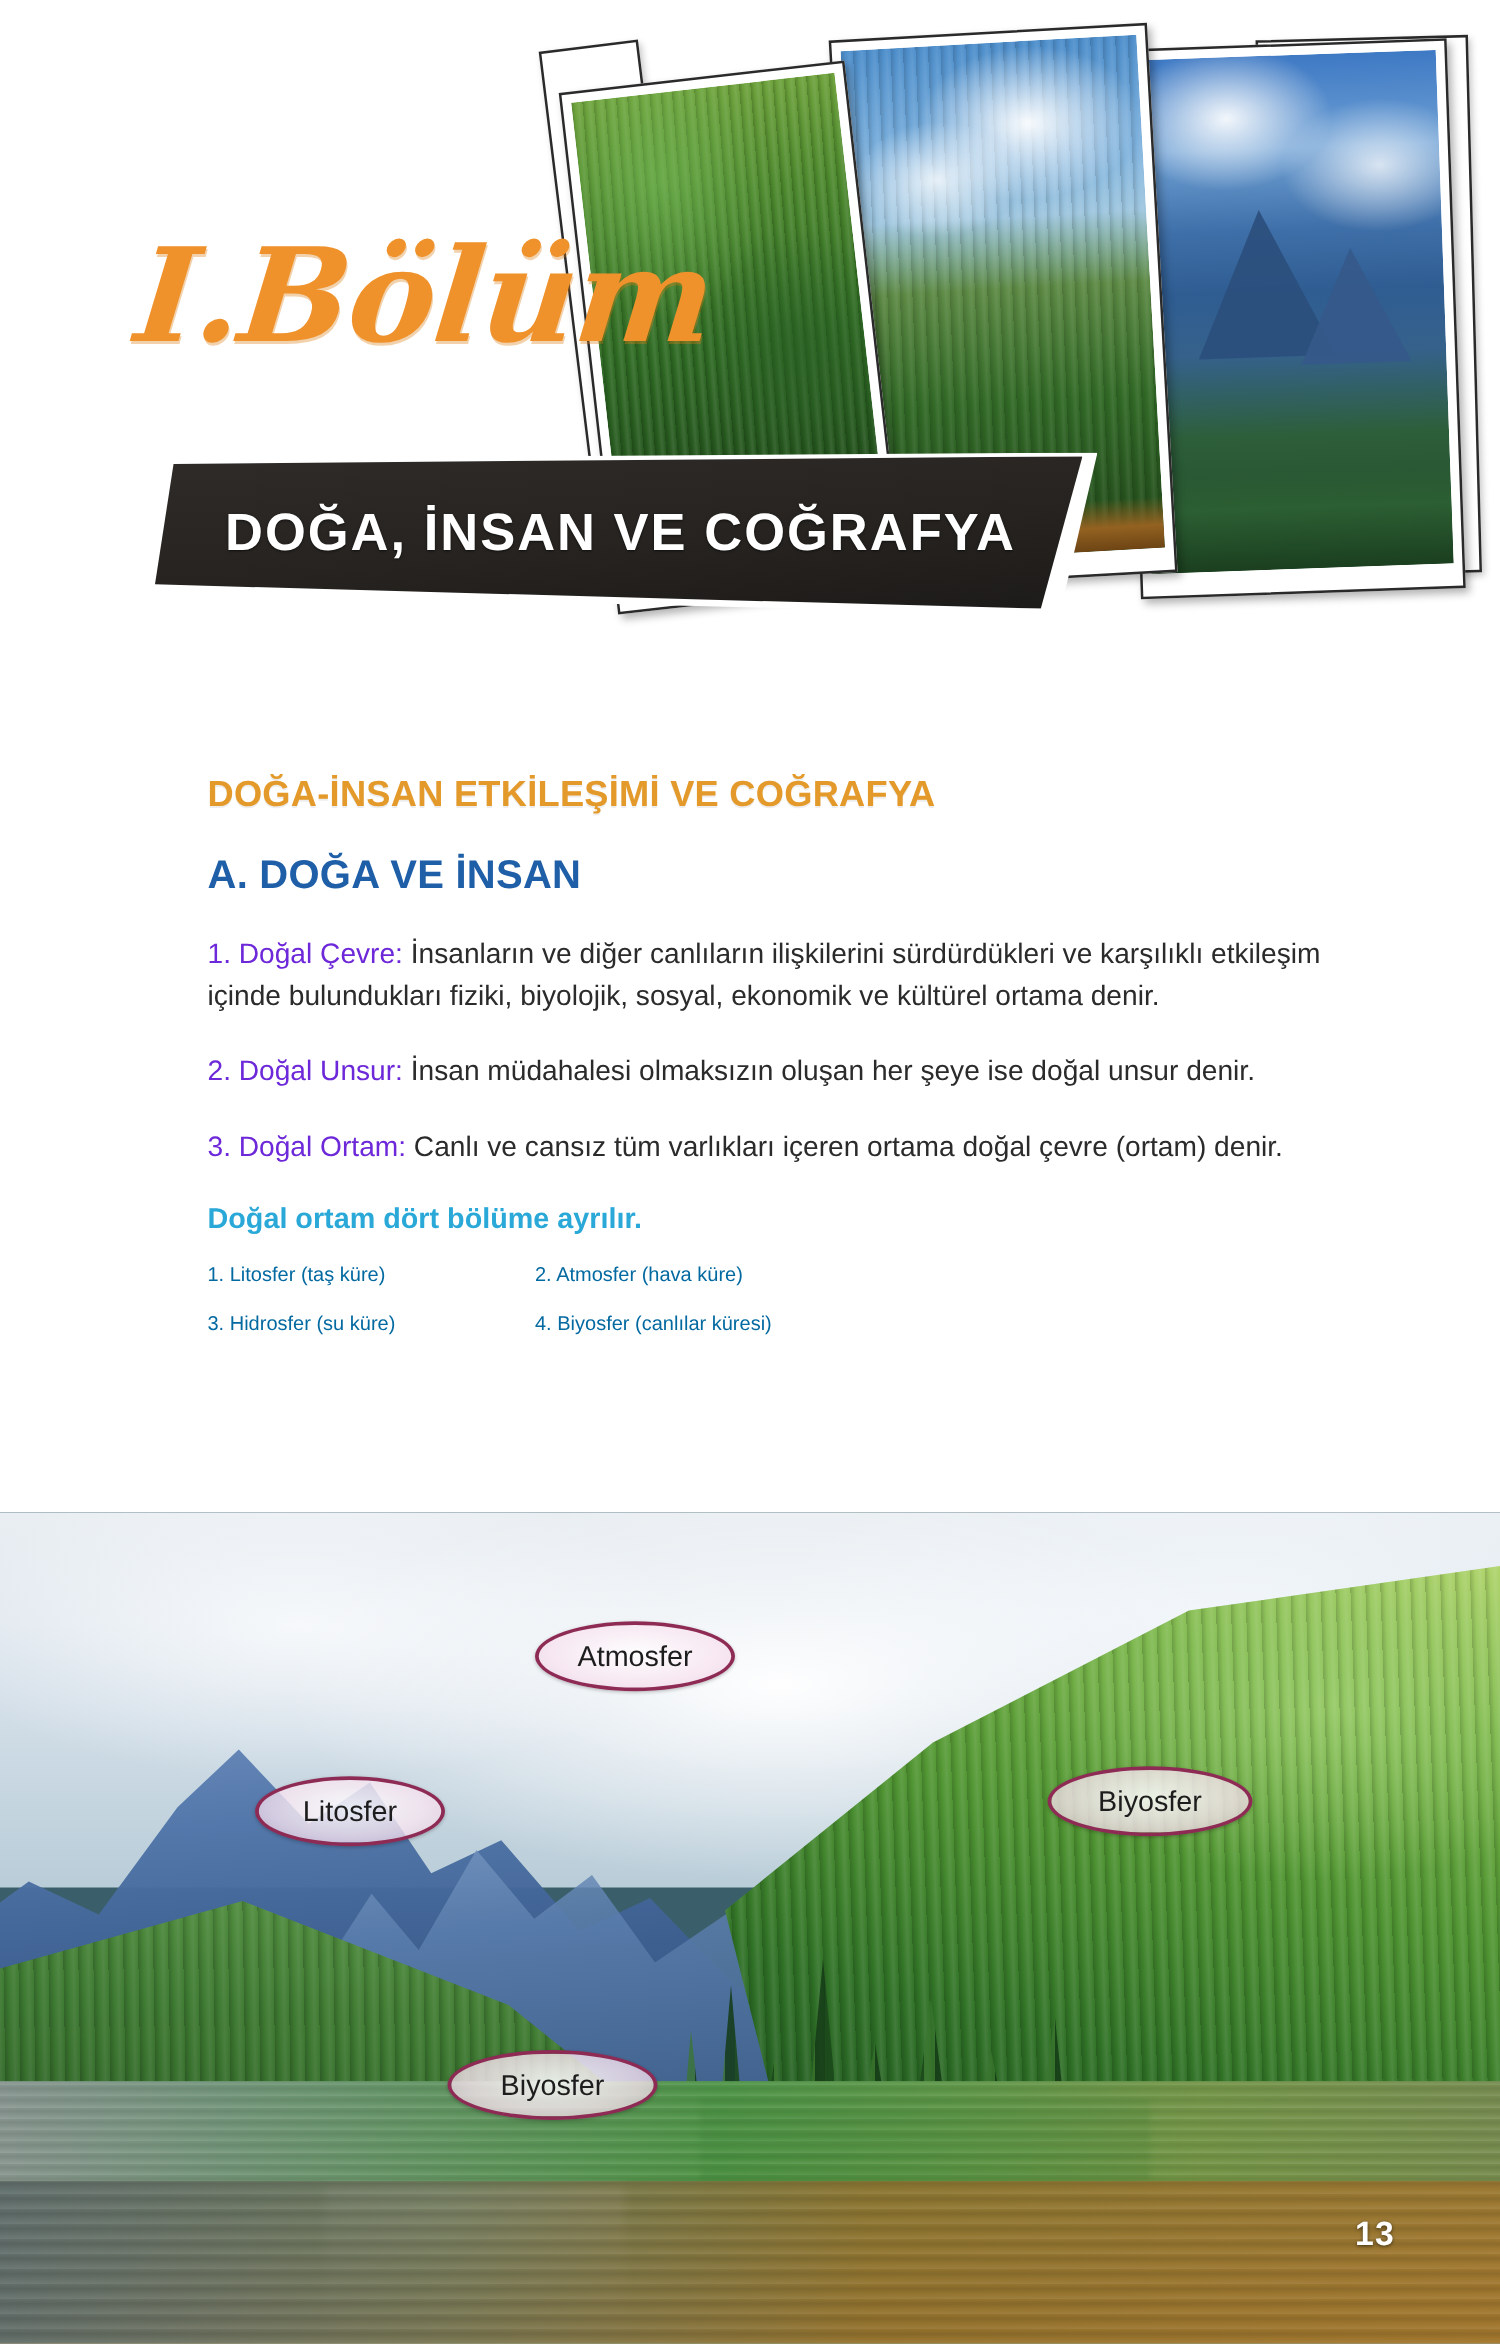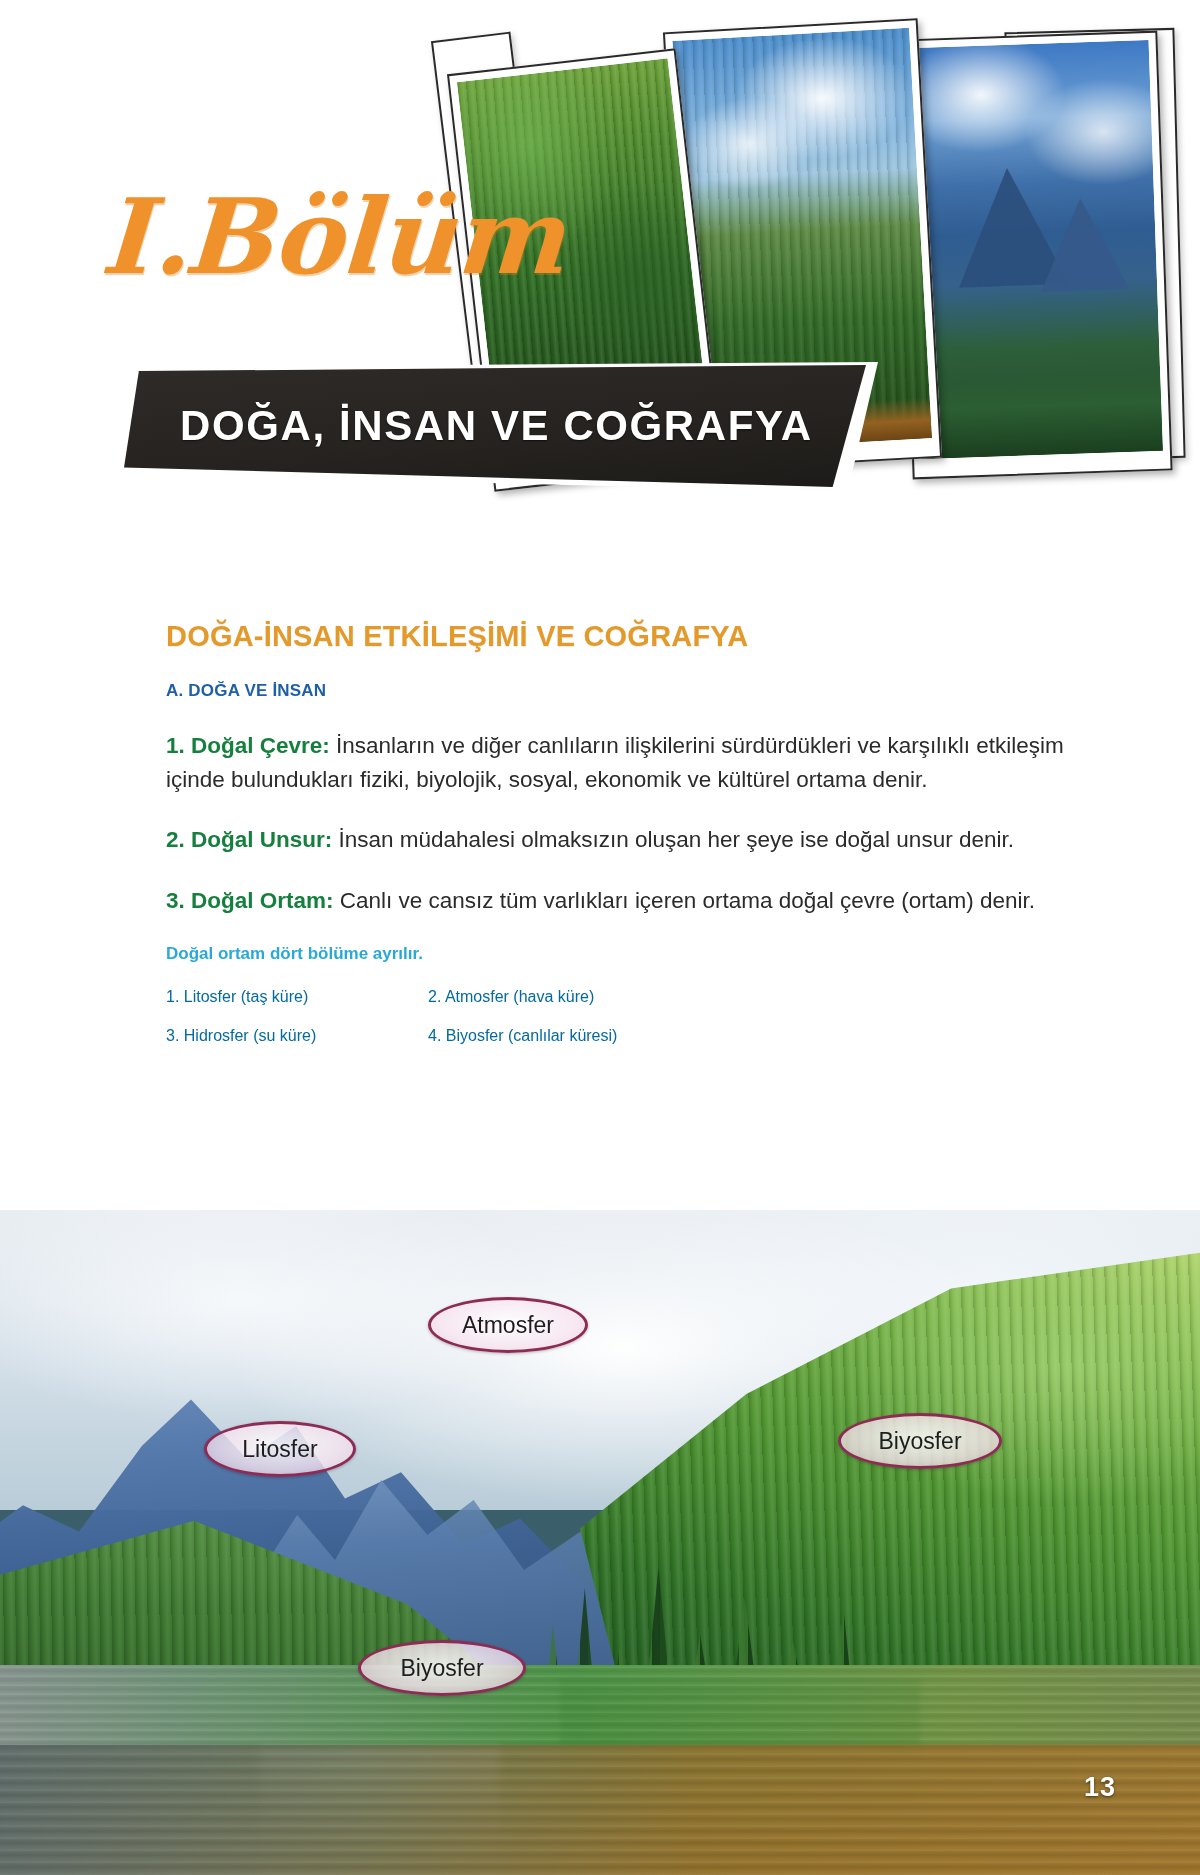--- a/index.html
+++ b/index.html
@@ -198,41 +198,41 @@
     font-weight: 700;
     font-size: 29px;
     letter-spacing: 0.2px;
     margin-bottom: 28px;
     text-shadow: 0 1px 0 rgba(0,0,0,0.07);
   }
 
   .h-blue {
     color: #1f5fa8;
     font-weight: 700;
-    font-size: 17px;
+    font-size: 32px;
     letter-spacing: 0.2px;
     margin-bottom: 28px;
   }
 
   .para {
     font-size: 22.5px;
     line-height: 1.52;
     color: #2b2b2b;
     margin-bottom: 26px;
     text-align: left;
   }
   .para .lead {
-    color: #15803d;
-    font-weight: 700;
+    color: #6d28d9;
+    font-weight: 400;
   }
 
   .h-cyan {
     color: #2aa9d8;
     font-weight: 700;
-    font-size: 17px;
+    font-size: 23px;
     margin-bottom: 22px;
   }
 
   .sphere-grid {
     display: grid;
     grid-template-columns: 262px auto;
     row-gap: 18px;
     font-size: 16px;
     color: #0369a1;
     line-height: 1.35;

